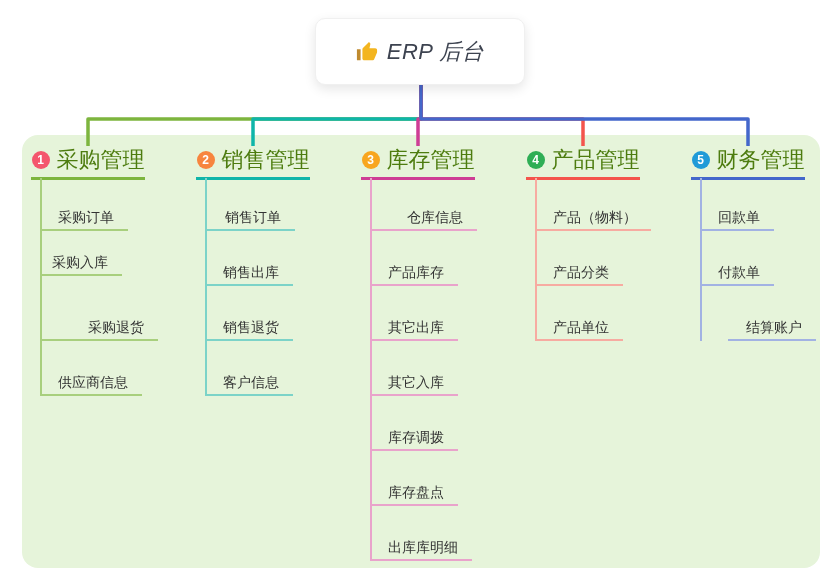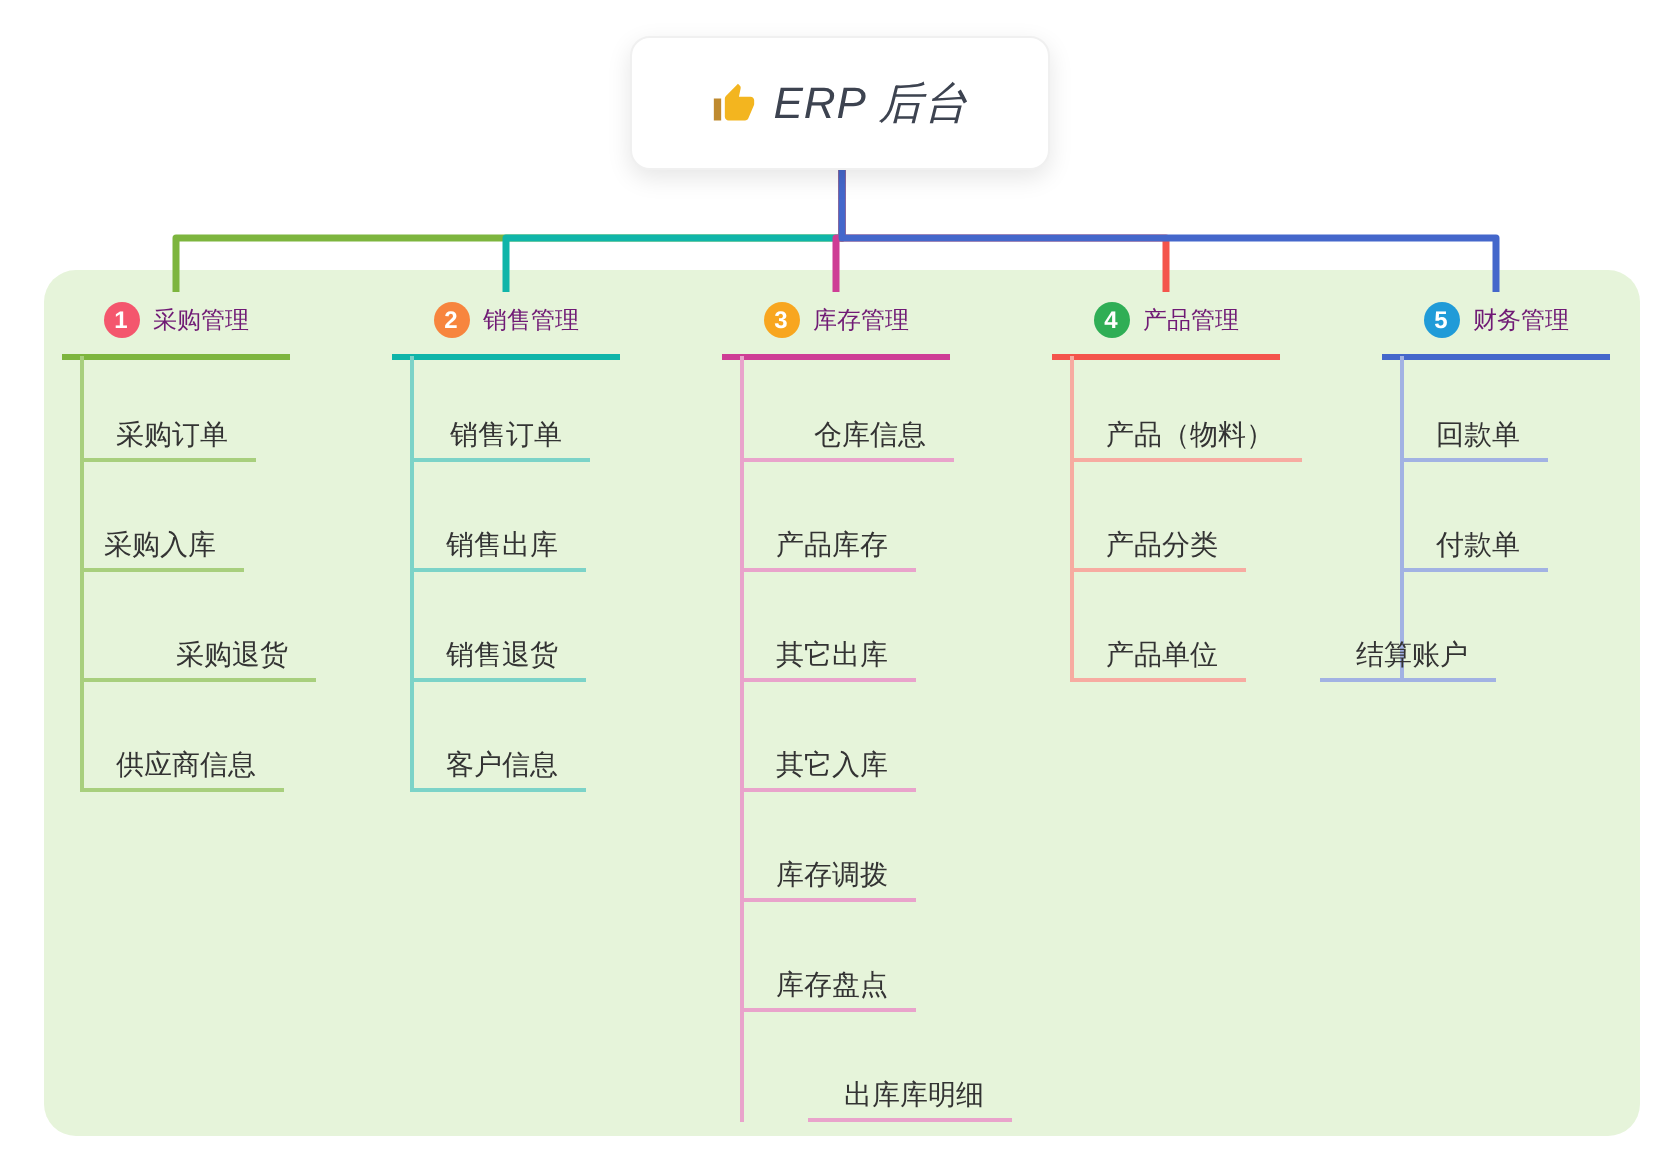--- a/index.html
+++ b/index.html
@@ -25,21 +25,21 @@
   .topic{
     position:absolute;width:114px;height:28px;padding-bottom:3px;
     display:flex;align-items:center;justify-content:center;gap:7px;
     box-sizing:content-box;cursor:pointer;
   }
   .topic .badge{
     width:18px;height:18px;border-radius:50%;flex:0 0 18px;
     display:flex;align-items:center;justify-content:center;
     color:#fff;font-size:12px;font-weight:bold;line-height:1;
   }
-  .topic .tlabel{font-size:12px;font-weight:500;color:#701a75;white-space:nowrap;}
+  .topic .tlabel{font-size:22px;font-weight:500;color:#4d7c0f;white-space:nowrap;}
   .vline{position:absolute;width:2px;}
   .child{
     position:absolute;height:20px;line-height:20px;font-size:14px;color:#333333;
     padding:0 14px 2px 18px;white-space:nowrap;cursor:pointer;
   }
 </style>
 </head>
 <body>
 
 <div class="canvas">
@@ -51,21 +51,21 @@
       <path d="M421,85 V119 H583 V146" fill="none" stroke="#f4544c" stroke-width="3.5" stroke-linejoin="round"></path>
       <path d="M421,85 V119 H748 V146" fill="none" stroke="#4467cb" stroke-width="3.5" stroke-linejoin="round"></path>
     </svg>
   <div id="nodes">
       <div class="topic" style="left: 31px; top: 146px; border-bottom: 3px solid rgb(125, 181, 62);">
         <span class="badge" style="background: rgb(244, 86, 109);">1</span>
         <span class="tlabel">采购管理</span>
       </div>
       <div class="vline" style="left: 40px; top: 178px; height: 218px; background: rgb(168, 207, 125);"></div>
       <div class="child" style="left: 40px; top: 207px; border-bottom: 2px solid rgb(168, 207, 125);">采购订单</div>
-      <div class="child" style="left: 40px; top: 262px; border-bottom: 2px solid rgb(168, 207, 125); padding-left: 12px;">采购入库</div>
+      <div class="child" style="left: 40px; top: 252px; border-bottom: 2px solid rgb(168, 207, 125); padding-left: 12px;">采购入库</div>
       <div class="child" style="left: 40px; top: 317px; border-bottom: 2px solid rgb(168, 207, 125); padding-left: 48px;">采购退货</div>
       <div class="child" style="left: 40px; top: 372px; border-bottom: 2px solid rgb(168, 207, 125);">供应商信息</div>
       <div class="topic" style="left: 196px; top: 146px; border-bottom: 3px solid rgb(15, 181, 169);">
         <span class="badge" style="background: rgb(247, 133, 62);">2</span>
         <span class="tlabel">销售管理</span>
       </div>
       <div class="vline" style="left: 205px; top: 178px; height: 218px; background: rgb(124, 211, 200);"></div>
       <div class="child" style="left: 205px; top: 207px; border-bottom: 2px solid rgb(124, 211, 200); padding-left: 20px;">销售订单</div>
       <div class="child" style="left: 205px; top: 262px; border-bottom: 2px solid rgb(124, 211, 200);">销售出库</div>
       <div class="child" style="left: 205px; top: 317px; border-bottom: 2px solid rgb(124, 211, 200);">销售退货</div>
@@ -74,37 +74,37 @@
         <span class="badge" style="background: rgb(248, 166, 31);">3</span>
         <span class="tlabel">库存管理</span>
       </div>
       <div class="vline" style="left: 370px; top: 178px; height: 383px; background: rgb(233, 163, 203);"></div>
       <div class="child" style="left: 370px; top: 207px; border-bottom: 2px solid rgb(233, 163, 203); padding-left: 37px;">仓库信息</div>
       <div class="child" style="left: 370px; top: 262px; border-bottom: 2px solid rgb(233, 163, 203);">产品库存</div>
       <div class="child" style="left: 370px; top: 317px; border-bottom: 2px solid rgb(233, 163, 203);">其它出库</div>
       <div class="child" style="left: 370px; top: 372px; border-bottom: 2px solid rgb(233, 163, 203);">其它入库</div>
       <div class="child" style="left: 370px; top: 427px; border-bottom: 2px solid rgb(233, 163, 203);">库存调拨</div>
       <div class="child" style="left: 370px; top: 482px; border-bottom: 2px solid rgb(233, 163, 203);">库存盘点</div>
-      <div class="child" style="left: 370px; top: 537px; border-bottom: 2px solid rgb(233, 163, 203); margin-left: 34px;">出库库明细</div>
+      <div class="child" style="left: 370px; top: 537px; border-bottom: 2px solid rgb(233, 163, 203);">出库库明细</div>
       <div class="topic" style="left: 526px; top: 146px; border-bottom: 3px solid rgb(244, 84, 76);">
         <span class="badge" style="background: rgb(47, 174, 85);">4</span>
         <span class="tlabel">产品管理</span>
       </div>
       <div class="vline" style="left: 535px; top: 178px; height: 163px; background: rgb(247, 171, 161);"></div>
       <div class="child" style="left: 535px; top: 207px; border-bottom: 2px solid rgb(247, 171, 161);">产品（物料）</div>
       <div class="child" style="left: 535px; top: 262px; border-bottom: 2px solid rgb(247, 171, 161);">产品分类</div>
       <div class="child" style="left: 535px; top: 317px; border-bottom: 2px solid rgb(247, 171, 161);">产品单位</div>
       <div class="topic" style="left: 691px; top: 146px; border-bottom: 3px solid rgb(68, 103, 203);">
         <span class="badge" style="background: rgb(32, 155, 216);">5</span>
         <span class="tlabel">财务管理</span>
       </div>
       <div class="vline" style="left: 700px; top: 178px; height: 163px; background: rgb(162, 178, 227);"></div>
       <div class="child" style="left: 700px; top: 207px; border-bottom: 2px solid rgb(162, 178, 227);">回款单</div>
       <div class="child" style="left: 700px; top: 262px; border-bottom: 2px solid rgb(162, 178, 227);">付款单</div>
-      <div class="child" style="left: 660px; top: 317px; border-bottom: 2px solid rgb(162, 178, 227);">结算账户</div>
+      <div class="child" style="left: 728px; top: 317px; border-bottom: 2px solid rgb(162, 178, 227);">结算账户</div>
     </div>
   <div class="root-node">
     <span style="display:flex;">
       <svg viewBox="0 0 24 24" width="22" height="22" aria-hidden="true">
         <path d="M1 21h4V9H1z" fill="#bf8a2f"></path>
         <path d="M23 10c0-1.1-.9-2-2-2h-6.31l.95-4.57.03-.32c0-.41-.17-.79-.44-1.06L14.17 1 7.59 7.59C7.22 7.95 7 8.45 7 9v10c0 1.1.9 2 2 2h9c.83 0 1.54-.5 1.84-1.22l3.02-7.05c.09-.23.14-.47.14-.73v-2z" fill="#f3b51f"></path>
       </svg>
     </span>
     <span class="root-title">ERP 后台</span>
   </div>

